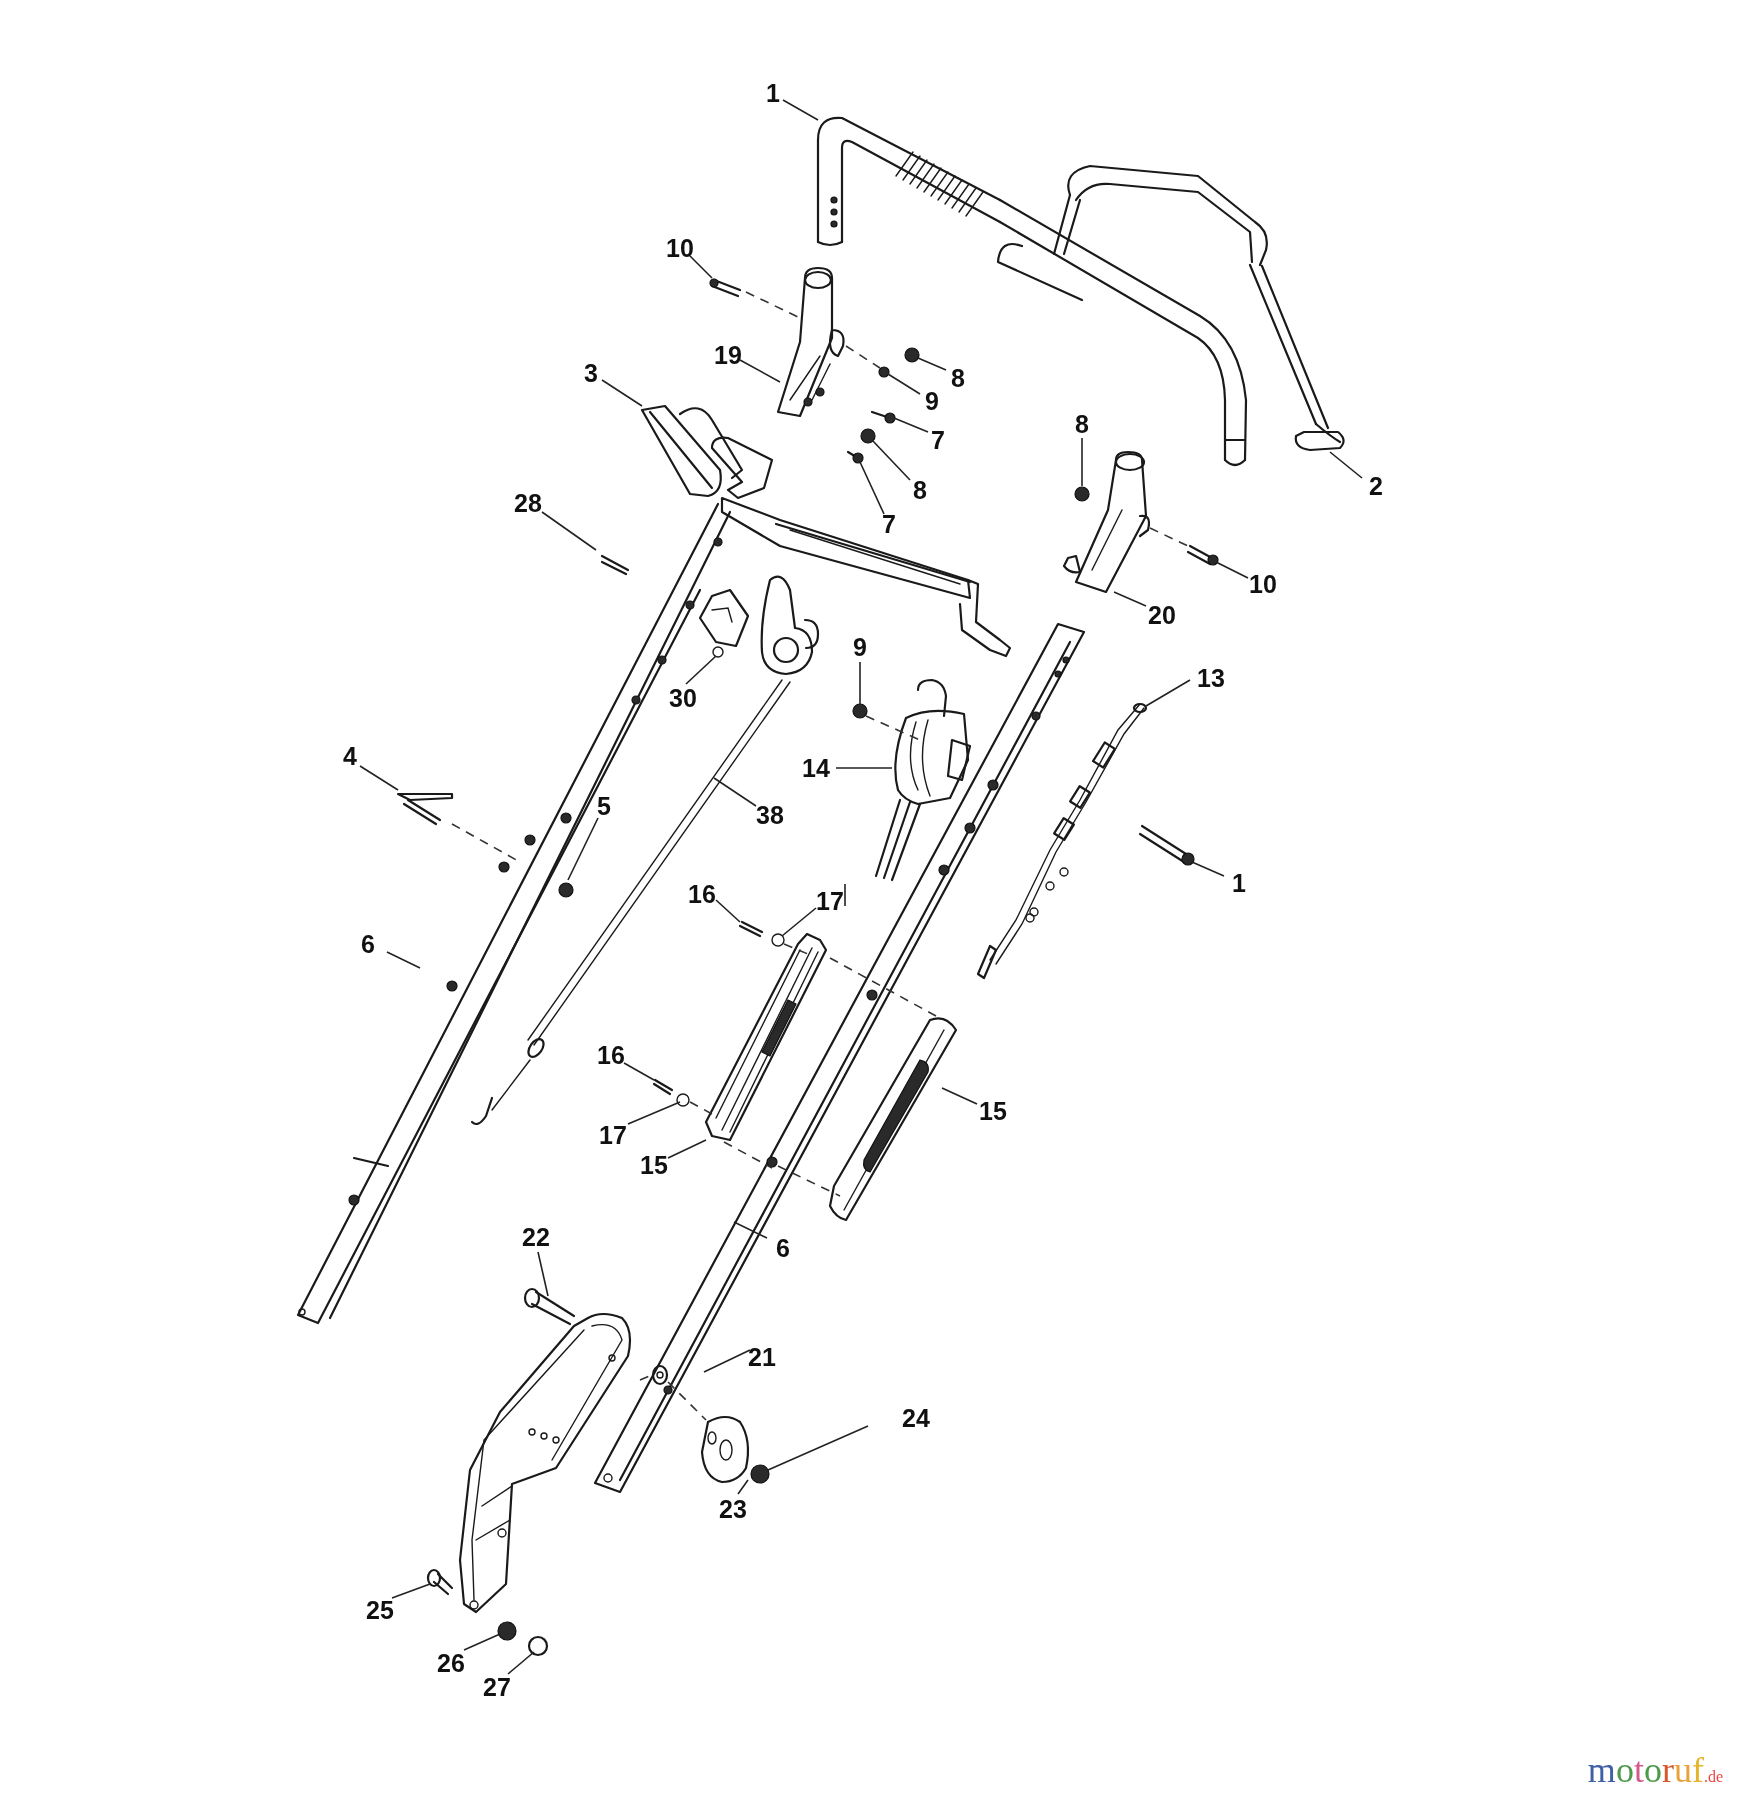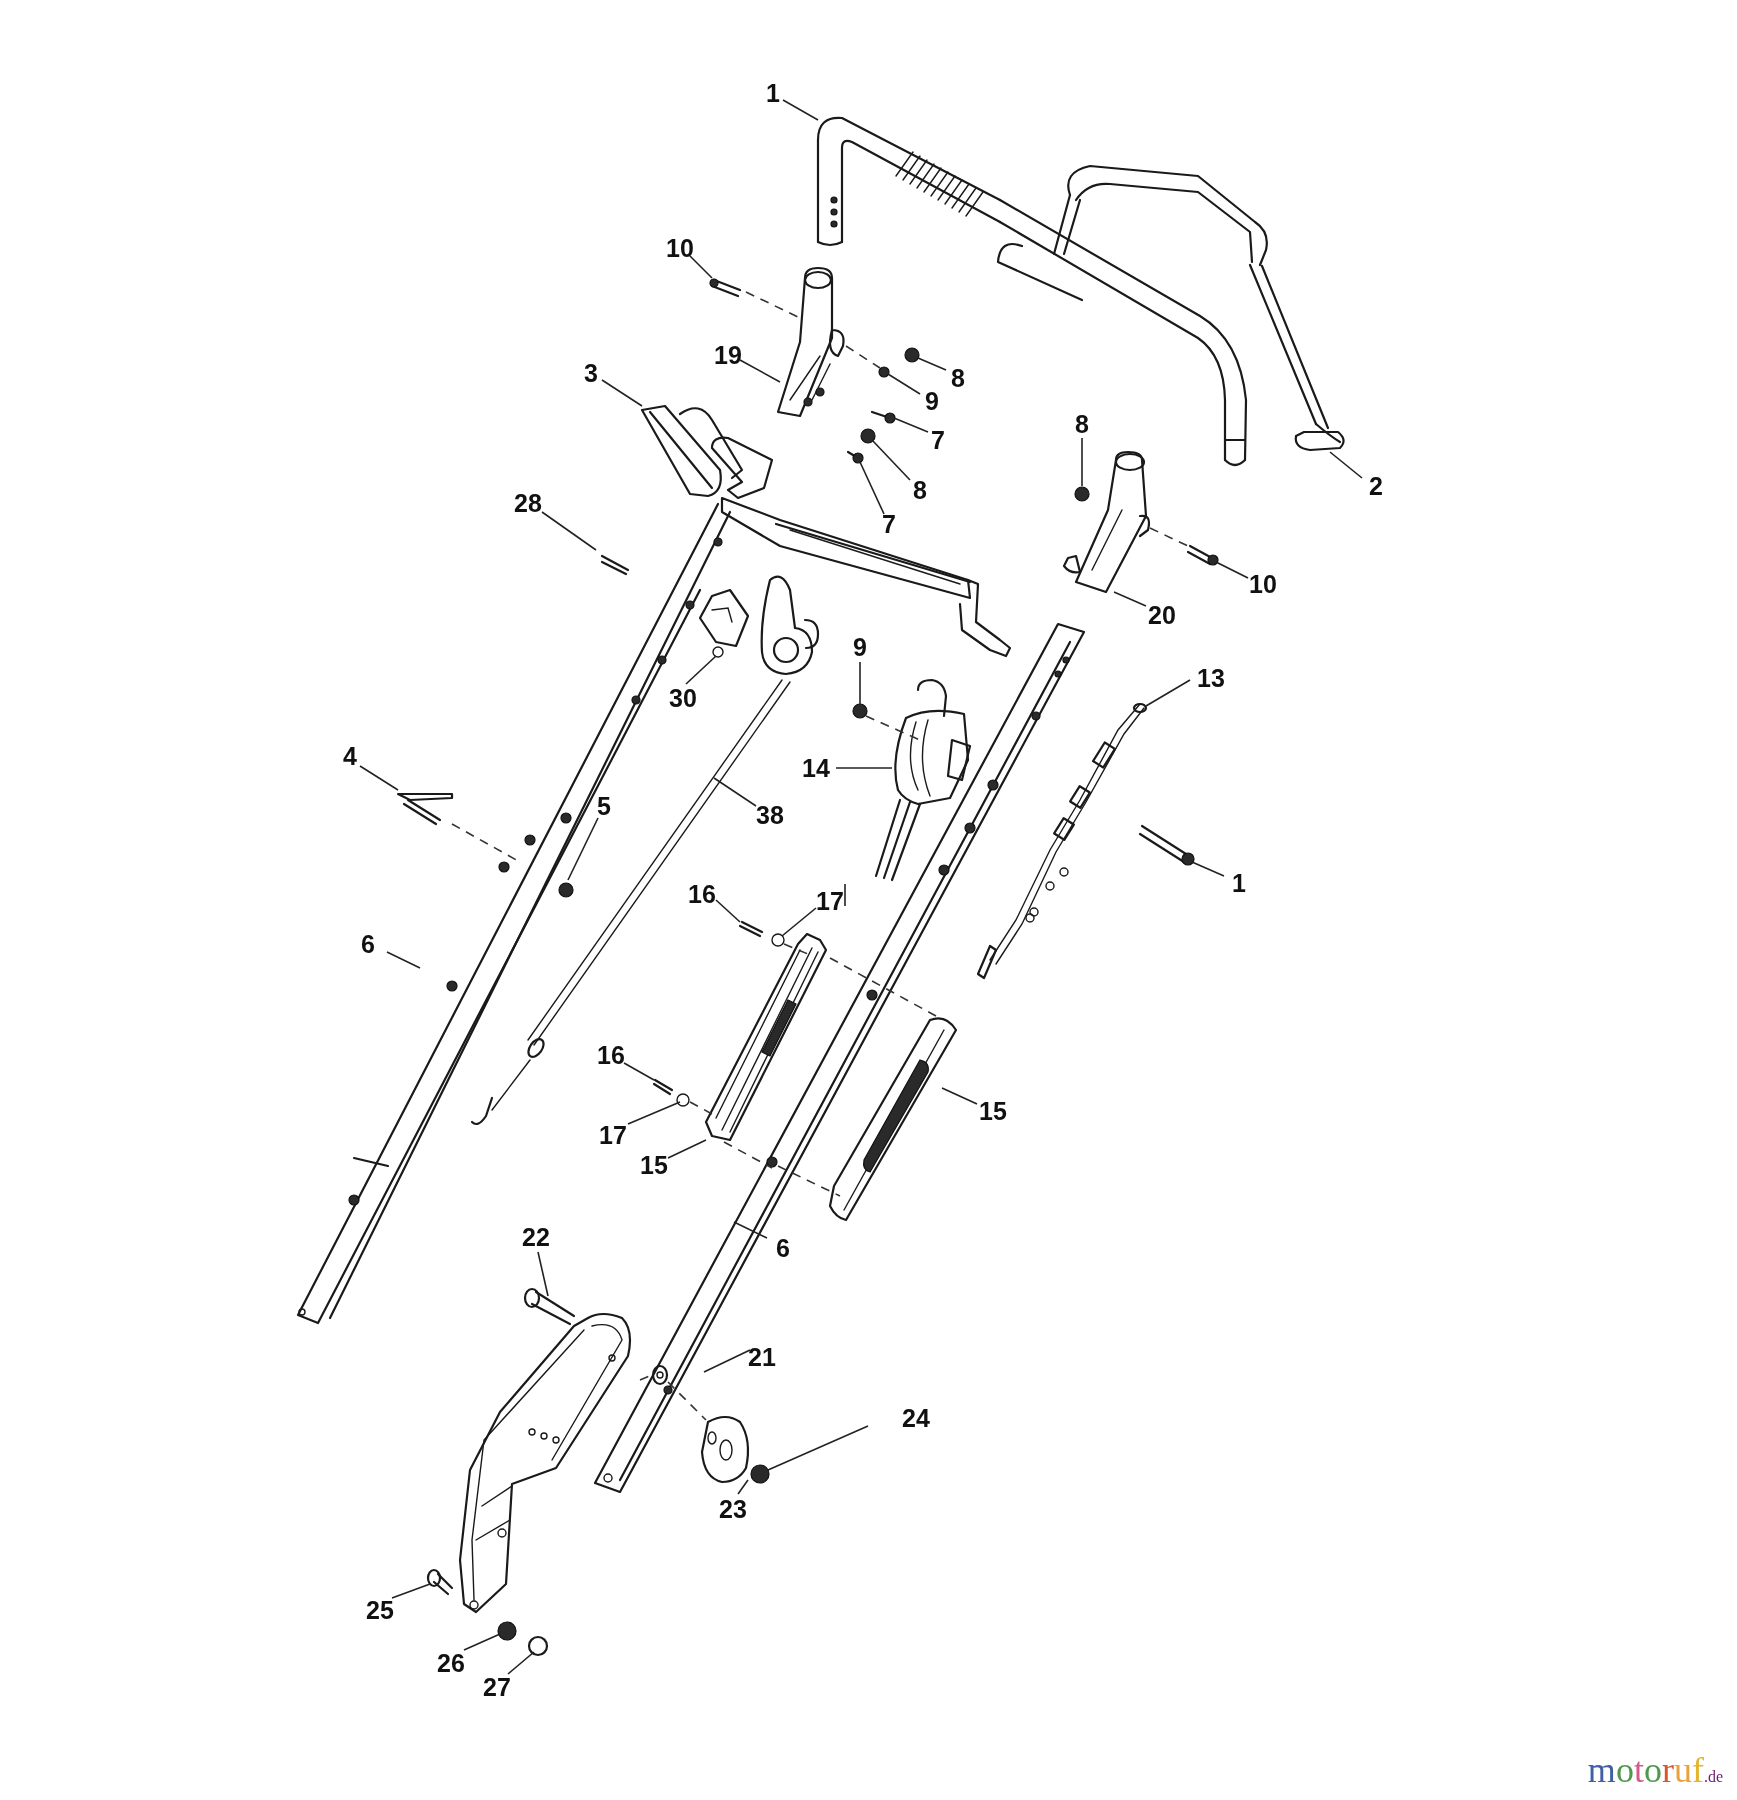--- a/index.html
+++ b/index.html
@@ -5,21 +5,21 @@
   html, body { margin: 0; padding: 0; background: #ffffff; }
   body { width: 1737px; height: 1800px; position: relative; overflow: hidden; font-family: "Liberation Sans", "DejaVu Sans", sans-serif; }
   #diagram { position: absolute; left: 0; top: 0; width: 1737px; height: 1800px; }
   .part { fill: none; stroke: #1a1a1a; stroke-width: 2.2; stroke-linejoin: round; stroke-linecap: round; }
   .part-thin { fill: none; stroke: #1a1a1a; stroke-width: 1.4; stroke-linecap: round; }
   .part-fill { fill: #2a2a2a; stroke: #111; stroke-width: 1.2; }
   .leader { stroke: #222; stroke-width: 1.6; fill: none; }
   .dash { stroke: #333; stroke-width: 1.6; stroke-dasharray: 9 7; fill: none; }
   .callout { position: absolute; font-family: "Liberation Sans", "DejaVu Sans", sans-serif; font-weight: bold; font-size: 25px; color: #111; line-height: 1; transform: translate(-50%, -50%); white-space: nowrap; cursor: pointer; }
   .watermark { position: absolute; right: 14px; bottom: 12px; font-family: "Liberation Serif", "DejaVu Serif", serif; font-size: 36px; line-height: 1; letter-spacing: 0px; }
-  .watermark .tld { font-size: 16px; color: #701a75; }
+  .watermark .tld { font-size: 16px; color: #ef4444; }
 </style>
 </head>
 <body>
 
 <svg id="diagram" viewBox="0 0 1737 1800" xmlns="http://www.w3.org/2000/svg">
 
   <g>
     <path class="part" d="M818,242 L818,140 Q818,116 842,118 L1000,200"></path>
     <path class="part" d="M842,242 L842,148 Q842,138 852,142 L1000,222"></path>
     <path class="part" d="M818,242 Q830,248 842,242"></path>

